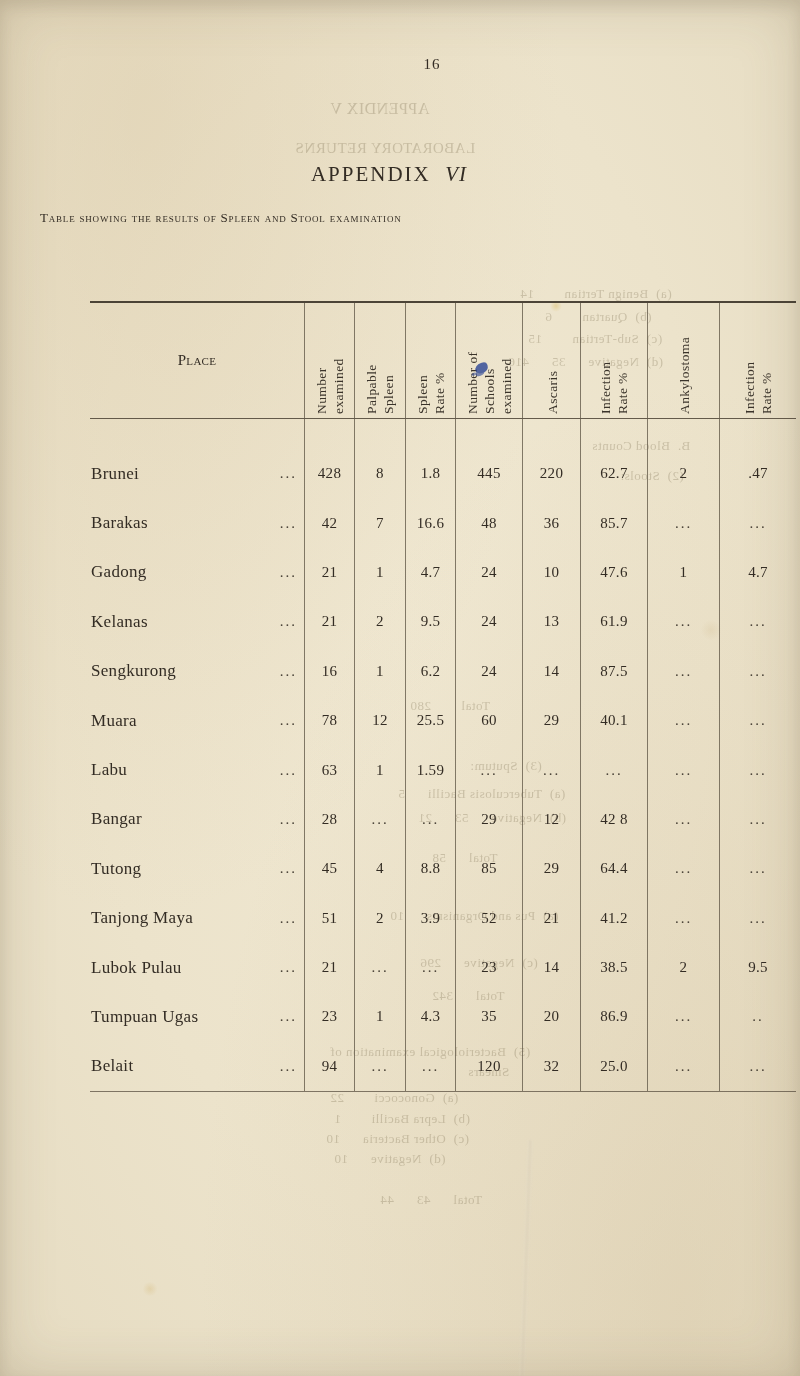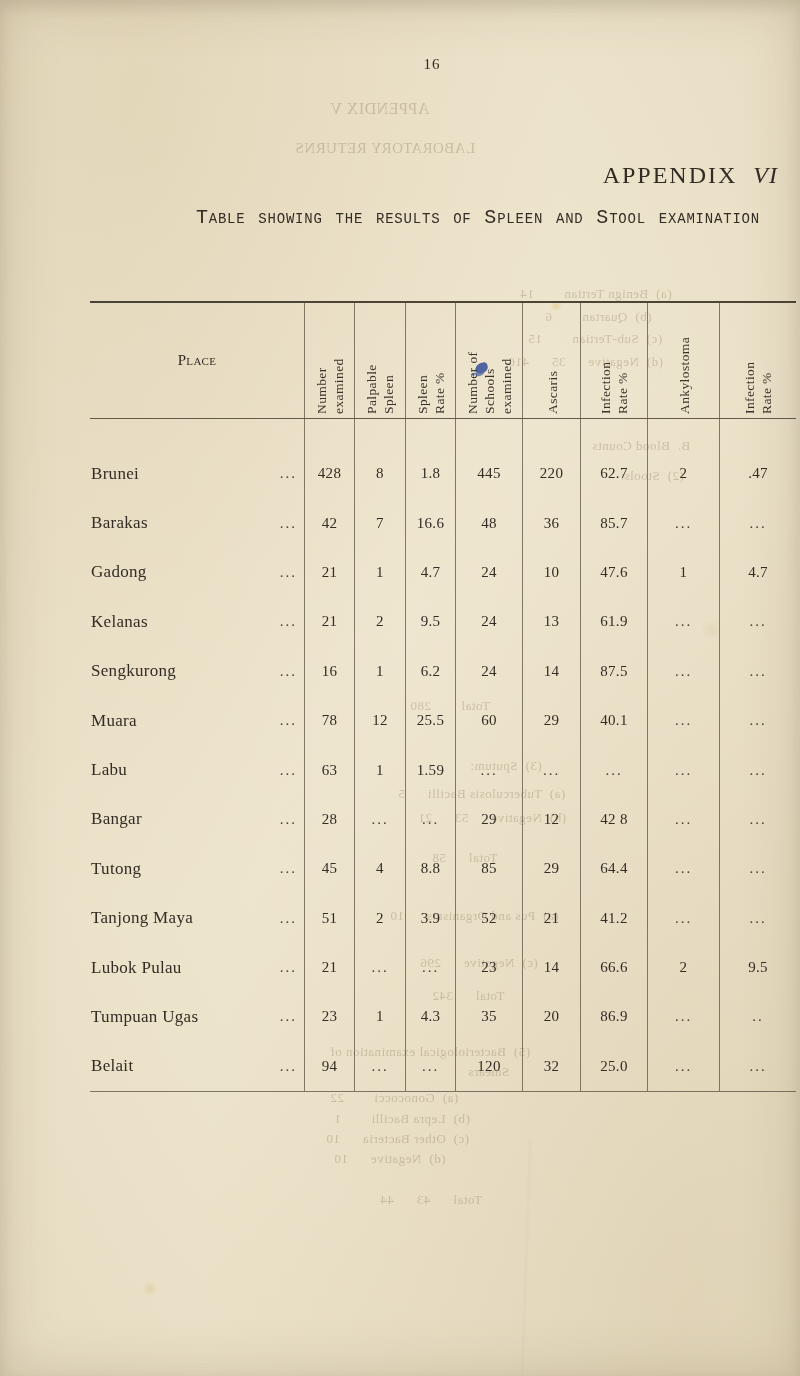--- a/index.html
+++ b/index.html
@@ -31,25 +31,25 @@
   .bleed span{
     position:absolute;display:inline-block;
     transform:scaleX(-1);
     color:rgba(124,108,80,0.30);
     filter:blur(0.4px);
     white-space:pre;
     letter-spacing:0.5px;
   }
   
   .page-number{position:absolute;top:56px;left:64px;width:736px;text-align:center;font-size:15px;letter-spacing:1px;}
-  .appendix-heading{position:absolute;top:162px;left:0;width:778px;text-align:right;font-size:24px;letter-spacing:2px;}
+  .appendix-heading{position:absolute;top:162px;left:0;width:778px;text-align:center;font-size:21px;letter-spacing:2px;}
   .appendix-heading .numeral{font-style:italic;letter-spacing:1px;}
   .table-title{
-    position:absolute;top:206px;left:40px;width:720px;text-align:right;
-    font-variant:small-caps;font-size:20px;line-height:23px;letter-spacing:0.8px;font-family:Liberation Mono, monospace;
+    position:absolute;top:206px;left:40px;width:720px;text-align:left;
+    font-variant:small-caps;font-size:13px;line-height:23px;letter-spacing:0.8px;
   }
   
   .table-wrap{
     position:absolute;left:90px;top:265px;width:706px;
     border-top:2.6px solid rgba(62,54,42,0.92);
     margin-top:36px;
   }
   .trow{display:grid;grid-template-columns:214px 50px 51px 50px 67px 58px 67px 72px 77px;}
   .trow .c{
     border-left:1px solid rgba(98,88,72,0.78);
@@ -365,21 +365,21 @@
           </div>
           <div class="c">21</div>
           <div class="c">
             <span class="dots">...</span>
           </div>
           <div class="c">
             <span class="dots">...</span>
           </div>
           <div class="c">23</div>
           <div class="c">14</div>
-          <div class="c">66.6</div>
+          <div class="c">38.5</div>
           <div class="c">2</div>
           <div class="c">9.5</div>
         </div>
         <div class="trow drow">
           <div class="c">
             <span class="place-name">Tumpuan Ugas</span>
             <span class="dots">...</span>
           </div>
           <div class="c">23</div>
           <div class="c">1</div>

